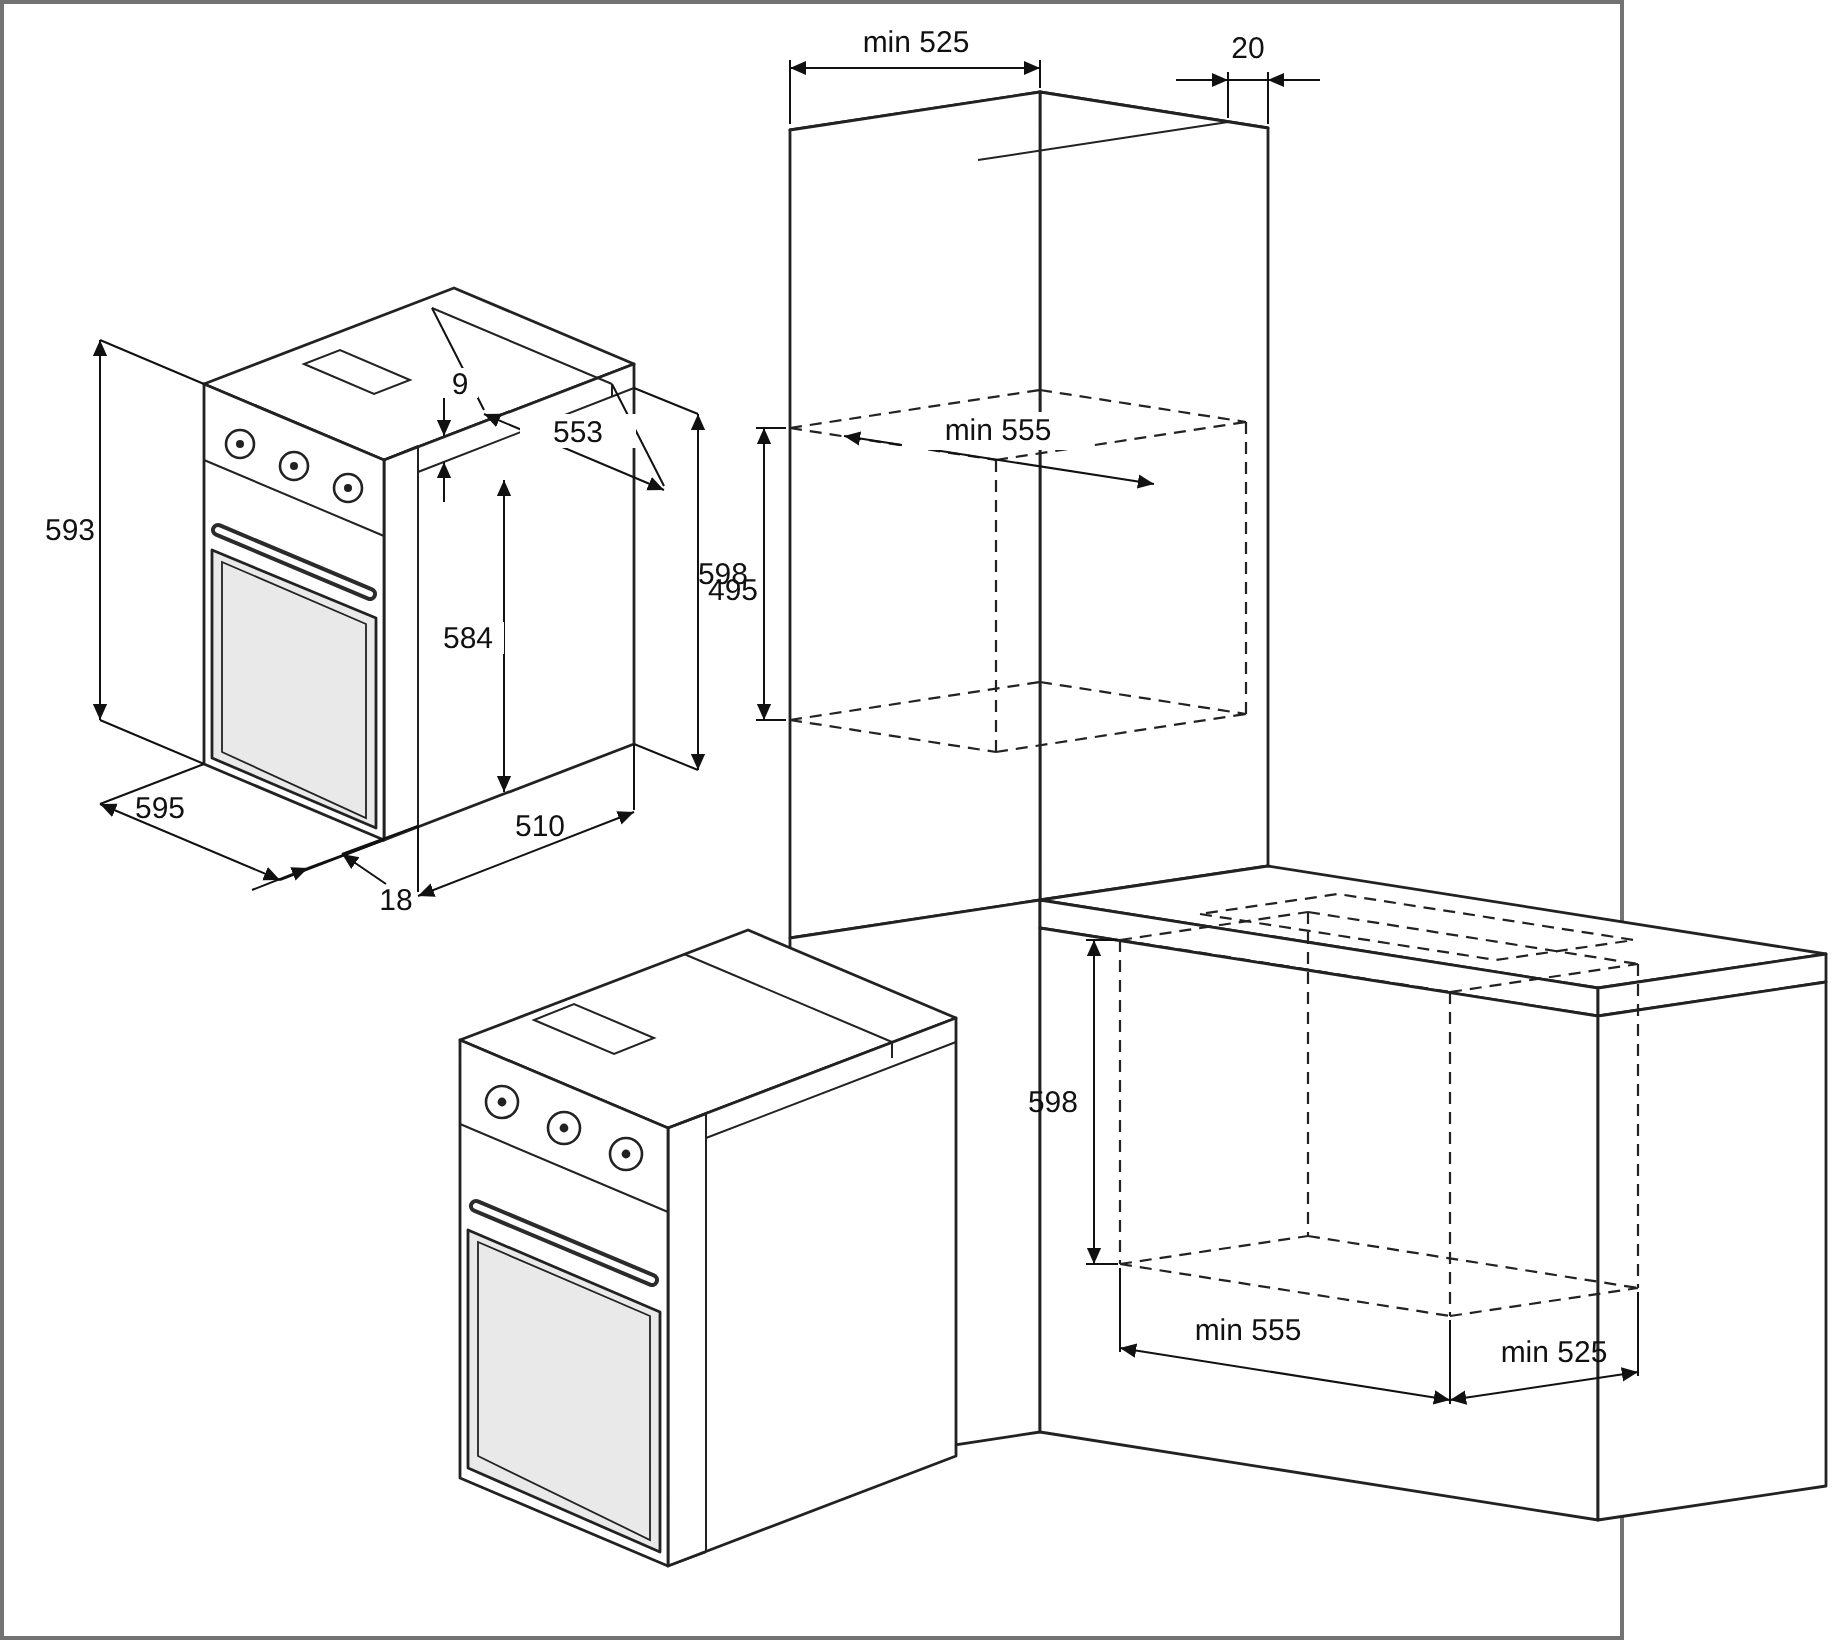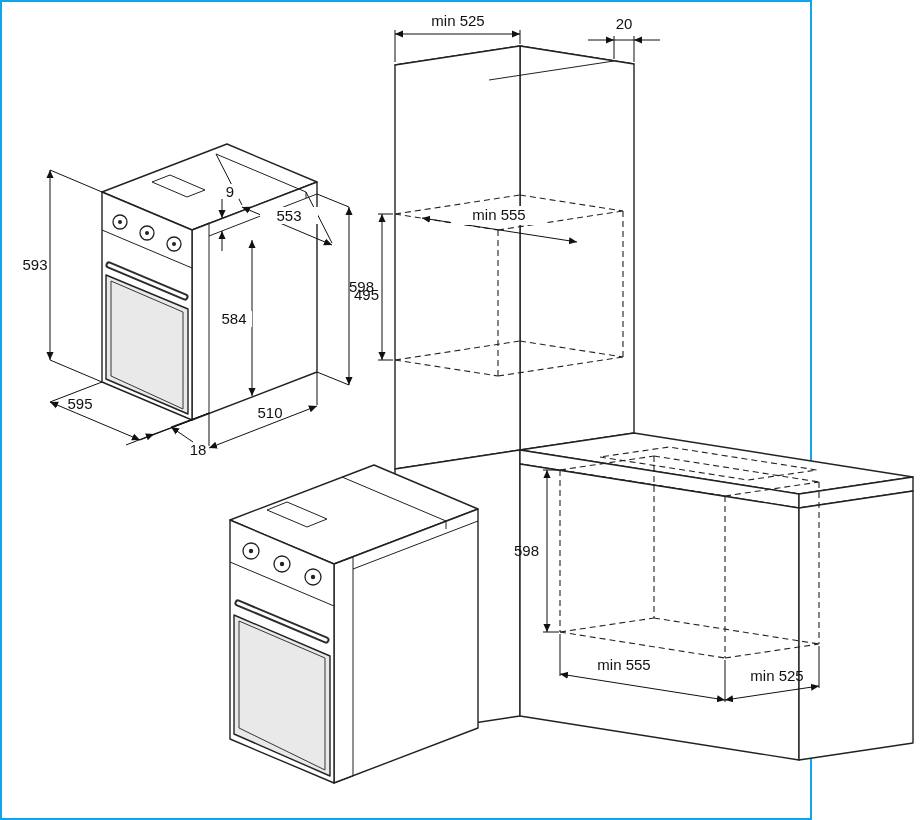--- a/index.html
+++ b/index.html
@@ -1,18 +1,18 @@
 <!DOCTYPE html>
 <html><head>
 <meta charset="utf-8">
 <style>
   html,body{margin:0;padding:0;background:#ffffff;}
   .frame{
     width:812px;height:820px;box-sizing:border-box;
-    border:2px solid #0ea5e9;background:#ffffff;position:relative;
+    border:2px solid #737373;background:#ffffff;position:relative;
     font-family:"Liberation Sans", sans-serif;
   }
   svg{display:block;}
   .edge{fill:#ffffff;stroke:#222222;stroke-width:1.4;stroke-linejoin:round;}
   .thin{stroke:#222222;stroke-width:1;fill:none;}
   .hid{stroke:#222222;stroke-width:1.1;stroke-dasharray:6 4;fill:none;}
   .dim{stroke:#111111;stroke-width:1;fill:none;}
   .ext{stroke:#111111;stroke-width:1;fill:none;}
   .door{fill:#e9e9e9;stroke:#222222;stroke-width:1.4;stroke-linejoin:round;}
   .door-inner{fill:none;stroke:#222222;stroke-width:0.9;}

